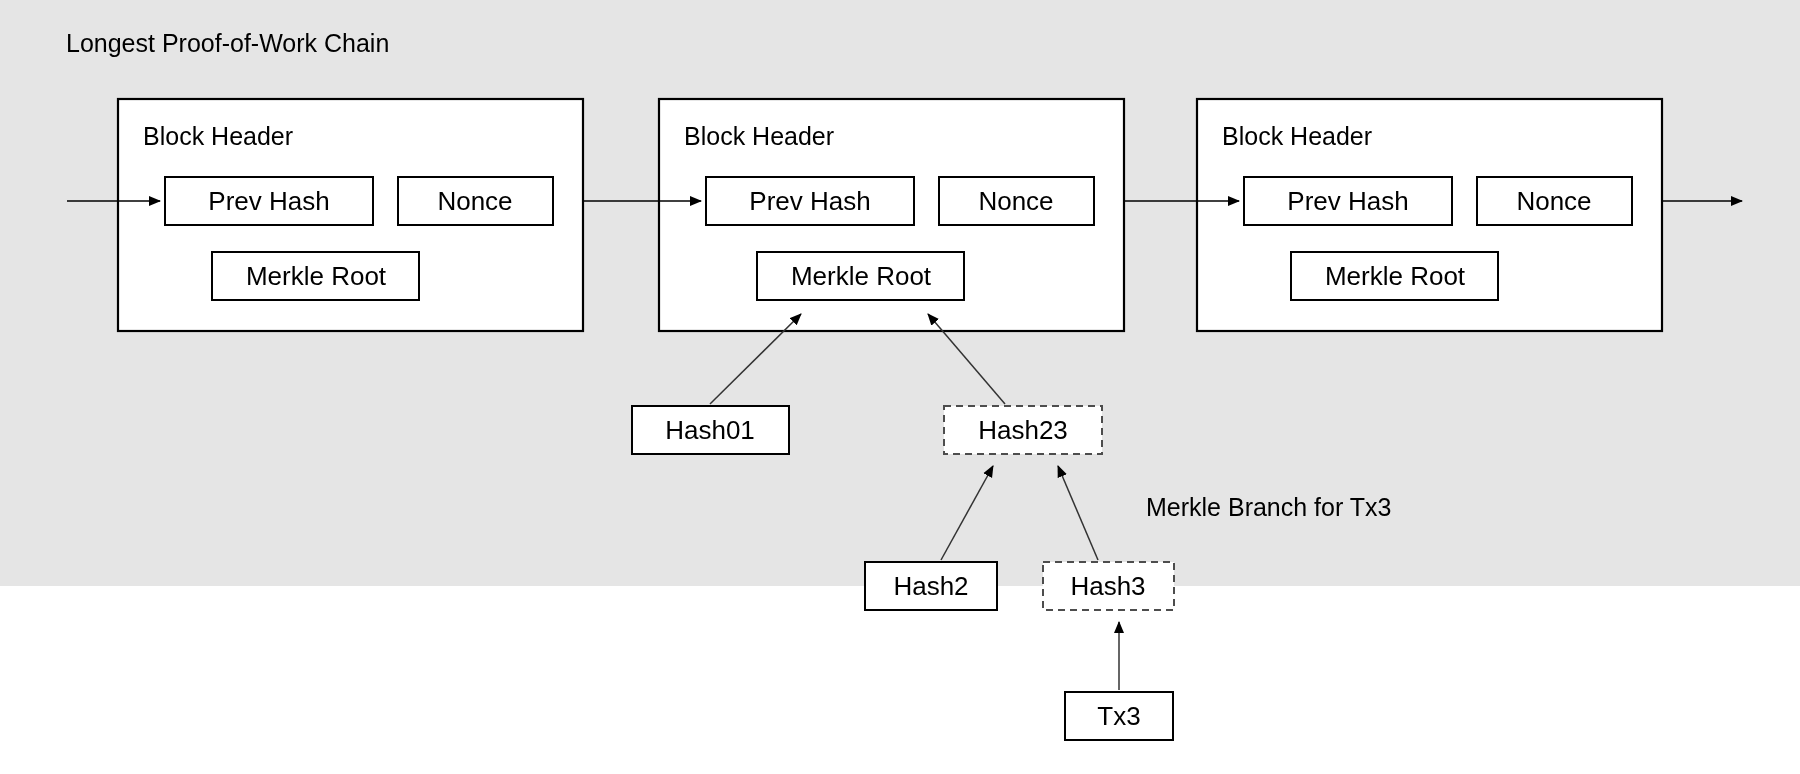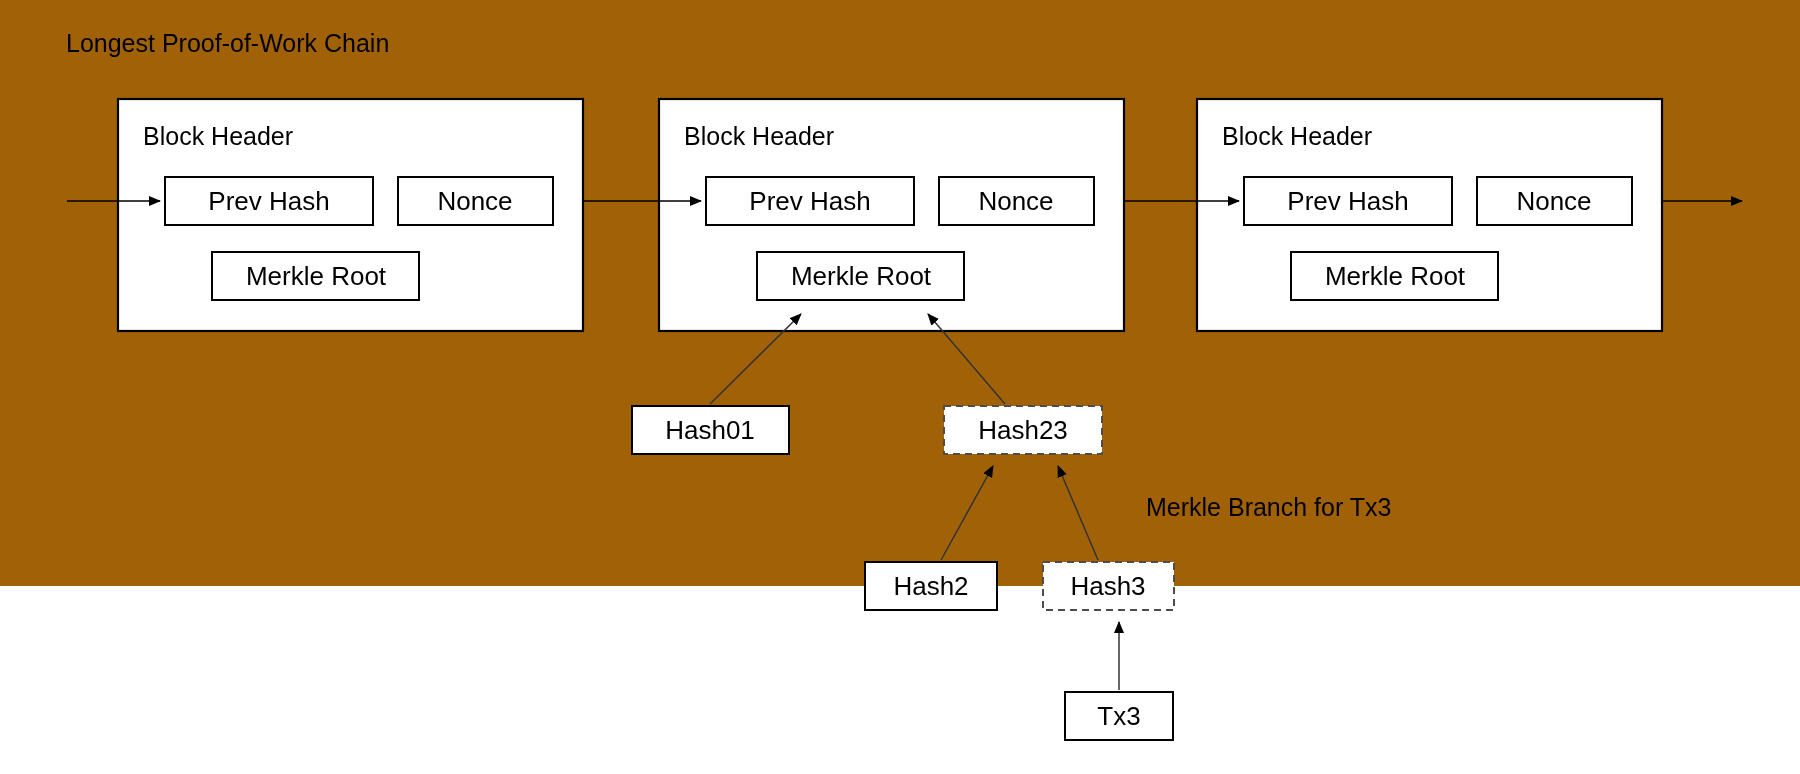--- a/index.html
+++ b/index.html
@@ -10,21 +10,21 @@
   body {
     width: 1800px;
     height: 774px;
     font-family: "Liberation Sans", sans-serif;
     overflow: hidden;
   }
   #diagram-root {
     position: relative;
     width: 1800px;
     height: 586px;
-    background: #a16207;
+    background: #e5e5e5;
   }
   svg.diagram {
     display: block;
     width: 1800px;
     height: 774px;
   }
   .box-solid {
     fill: #ffffff;
     stroke: #000000;
     stroke-width: 2;

